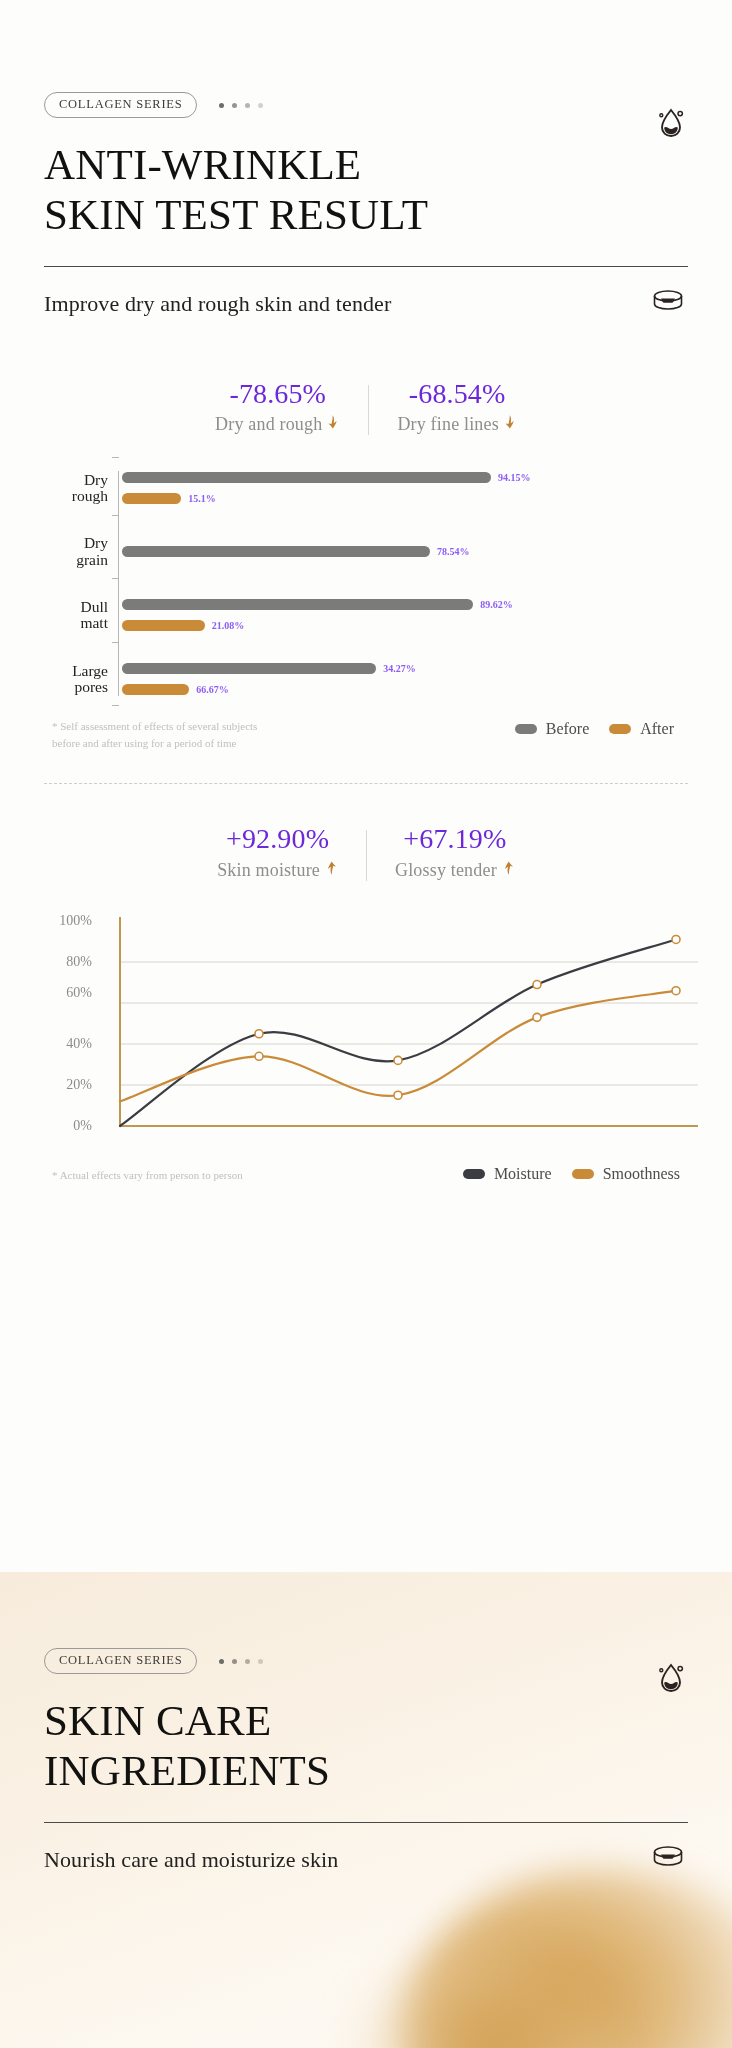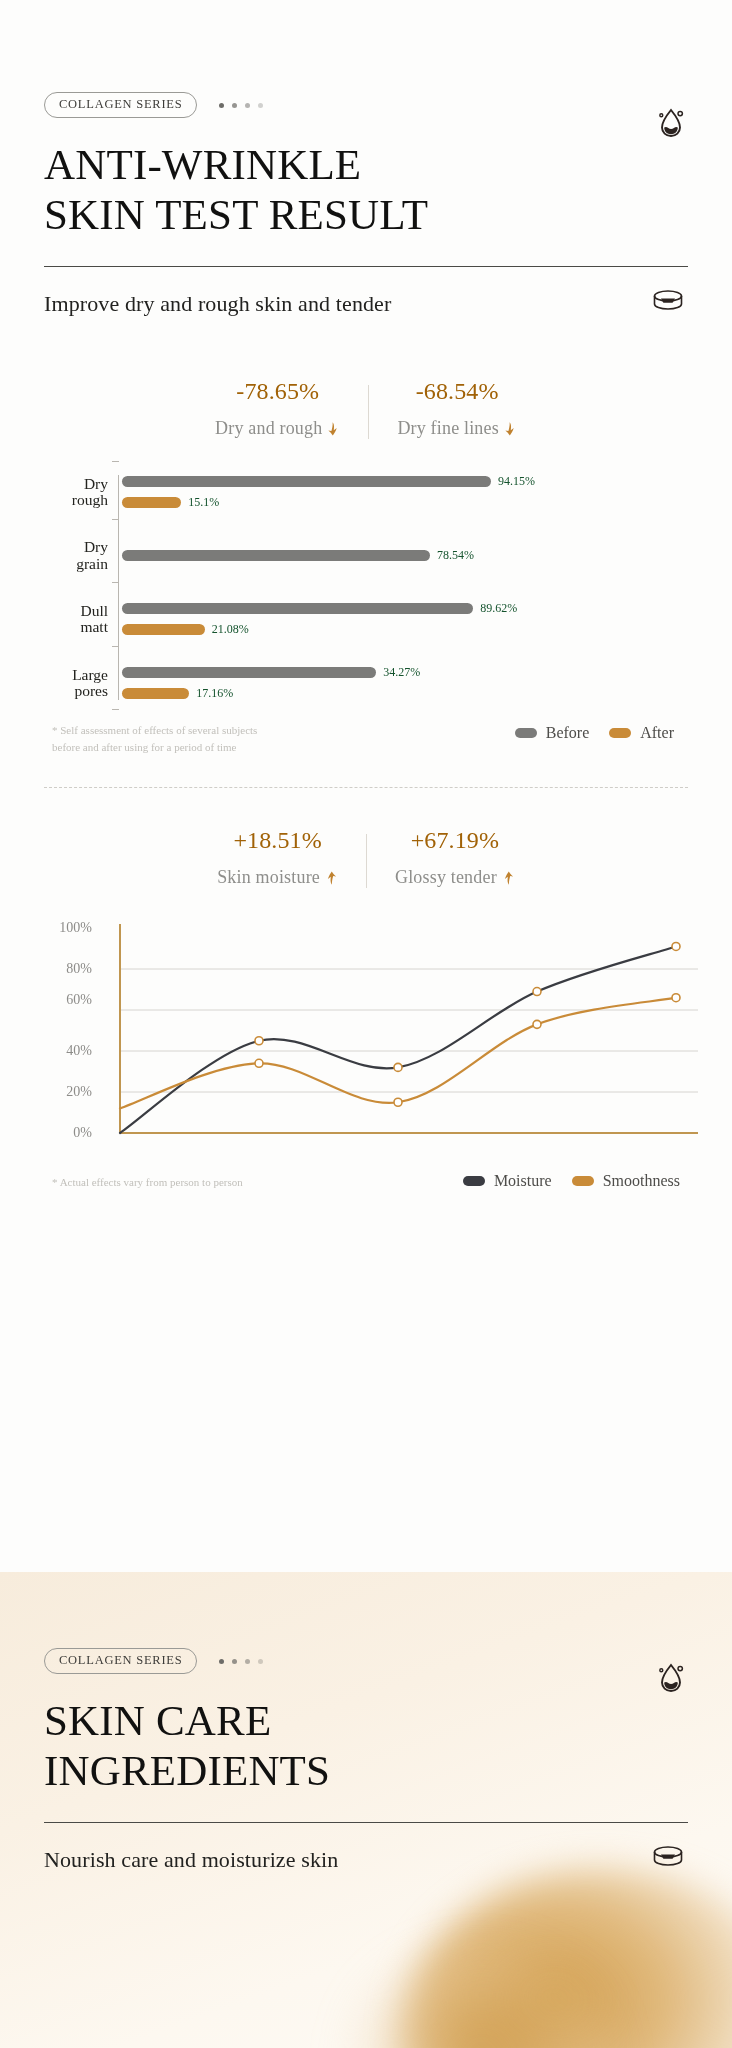--- a/index.html
+++ b/index.html
@@ -44,46 +44,46 @@
     color:#111110; font-weight:400; white-space:pre-line;
   }
   .rule { height:1px; background:#4a4a46; width:100%; }
   .sub-row { display:flex; align-items:center; justify-content:space-between; }
   .subtitle { font-size:22px; color:#222220; letter-spacing:0.005em; }
 
   
   .stats { display:flex; align-items:flex-start; justify-content:center; }
   .stat { flex:0 0 auto; text-align:center; padding:0 28px; }
   .stat .big {
-    font-size:24px; color:#a16207; line-height:1.06; letter-spacing:0.005em;
+    font-size:28px; color:#6d28d9; line-height:1.06; letter-spacing:0.005em;
   }
   .stat .lbl {
-    margin-top:14px; font-size:18px; color:#8e8e8b; letter-spacing:0.01em;
-    display:inline-flex; align-items:center; gap:5px;
+    margin-top:6px; font-size:18px; color:#8e8e8b; letter-spacing:0.01em;
+    display:inline-flex; align-items:flex-start; gap:5px;
   }
   .vline { width:1px; align-self:stretch; background:#ddd9d2; margin-top:6px; }
 
   
   .bars { position:relative; margin-top:20px; }
   .axisline {
     position:absolute; left:88px; top:0; bottom:0; width:1px; background:#b9b6b0;
   }
   .barrow { display:flex; align-items:center; position:relative; }
   .barrow .cat {
     width:88px; text-align:right; padding-right:10px;
     font-size:15.5px; line-height:1.06; color:#23231f; white-space:pre-line;
   }
   .tick { position:absolute; left:82px; width:7px; height:1px; background:#b9b6b0; }
   .barstack { flex:1; padding-left:4px; }
   .bwrap { display:flex; align-items:center; gap:7px; height:13px; }
   .bwrap + .bwrap { margin-top:8px; }
   .bar { height:11px; border-radius:6px; }
   .bar.before { background:#7b7b79; }
   .bar.after  { background:#c98b38; }
-  .bval { font-size:12px; color:#14532d; white-space:nowrap; }
+  .bval { font-size:10px; color:#8b5cf6; white-space:nowrap;font-weight:bold; }
 
   .footlegend { display:flex; align-items:flex-start; justify-content:space-between; }
   .foot { font-size:11px; line-height:1.5; color:#c2c0bb; white-space:pre-line; }
   .legend { display:flex; align-items:center; gap:20px; padding-top:2px; }
   .legend span.key { display:flex; align-items:center; gap:9px; font-size:16px; color:#4e4d4a; }
   .swatch { width:22px; height:10px; border-radius:6px; display:block; }
 
   .dashed { border-top:1px dashed #cfcdc8; width:100%; }
 
   
@@ -223,21 +223,21 @@
           <div class="tick" style="top: -20px;"></div>
           <div class="cat">Large
 pores</div>
           <div class="barstack">
             <div class="bwrap">
               <div class="bar before" style="width: 254.29px; background: rgb(123, 123, 121);"></div>
               <div class="bval">34.27%</div>
             </div>
             <div class="bwrap">
               <div class="bar after" style="width: 67.2672px; background: rgb(201, 139, 56);"></div>
-              <div class="bval">17.16%</div>
+              <div class="bval">66.67%</div>
             </div>
           </div>
         </div>
         <div class="tick" style="bottom: -10px;"></div>
       </div>
 
     <div class="footlegend" style="margin-top:22px; padding-left:22px;">
       <div class="foot">* Self assessment of effects of several subjects
 before and after using for a period of time</div>
       <div class="legend" style="padding-right:28px;">
@@ -252,21 +252,21 @@
       </div>
     </div>
   </div>
 
   <div class="pad" style="margin-top:32px;">
     <div class="dashed"></div>
   </div>
 
   <div class="stats" style="margin-top:40px;">
     <div class="stat">
-      <div class="big">+18.51%</div>
+      <div class="big">+92.90%</div>
       <div class="lbl">
         <span>Skin moisture</span>
         <svg width="13" height="16" viewBox="0 0 13 16">
           <path d="M7.0 14.8 c-2.0 -2.3 -1.4 -5.4 -1.2 -8.0 l-2.9 2.3 c0.9 -3.0 2.2 -5.3 3.9 -7.6 c1.2 2.0 2.6 3.6 4.4 5.1 l-3.0 -0.7 c-0.9 3.2 -1.5 6.2 -1.2 8.9 Z" fill="#c0822f"></path>
         </svg>
       </div>
     </div>
     <div class="vline"></div>
     <div class="stat">
       <div class="big">+67.19%</div>

